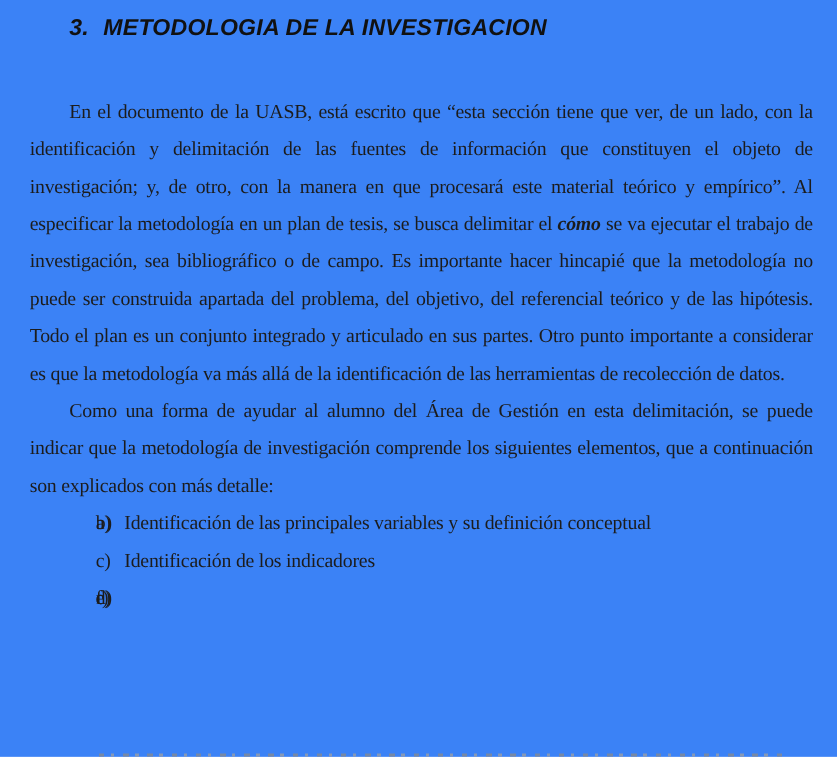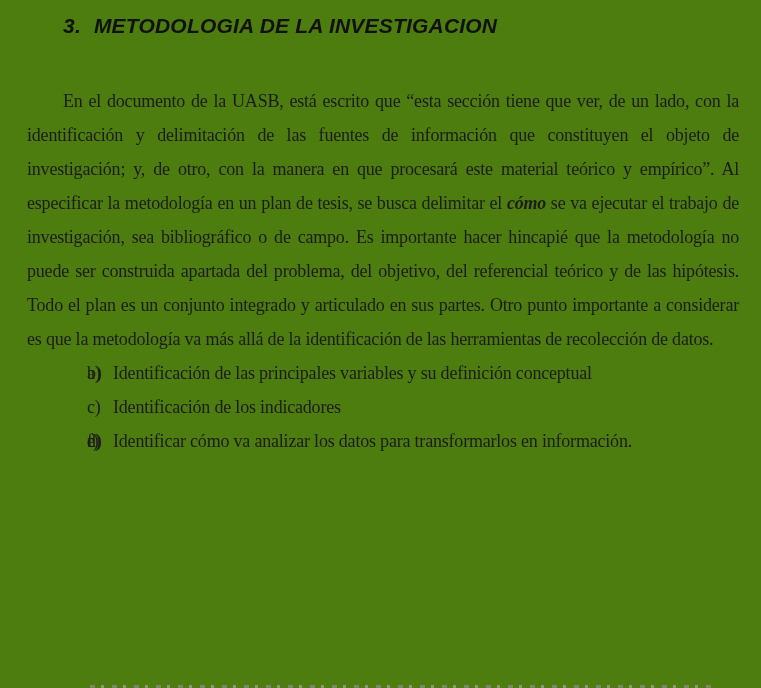--- a/index.html
+++ b/index.html
@@ -66,31 +66,32 @@
       transparent 5px, transparent 11px,
       #a0a0a0 11px, #a0a0a0 14px,
       transparent 14px, transparent 22px
     );
     opacity: 0.75;
   }
 </style>
 </head>
 <body>
 
-<div class="page" style="background: #4d7c0f; color: rgb(28, 28, 28);">
+<div class="page" style="background: #3b82f6; color: rgb(28, 28, 28);">
 
   <h1 class="heading" style="color: rgb(17, 17, 17);"><span class="sec-num">3.</span><span>METODOLOGIA DE LA INVESTIGACION</span></h1>
 
   <div class="doc-body">
     <p class="para"><span>En el documento de la UASB, está escrito que “esta sección tiene que ver, de un lado, con la identificación y delimitación de las fuentes de información que constituyen el objeto de investigación; y, de otro, con la manera en que procesará este material teórico y empírico”. Al especificar la metodología en un plan de tesis, se busca delimitar el </span><span class="bi">cómo</span><span> se va ejecutar el trabajo de investigación, sea bibliográfico o de campo. Es importante hacer hincapié que la metodología no puede ser construida apartada del problema, del objetivo, del referencial teórico y de las hipótesis. Todo el plan es un conjunto integrado y articulado en sus partes. Otro punto importante a considerar es que la metodología va más allá de la identificación de las herramientas de recolección de datos.</span></p>
+    <p class="para"><span>Como una forma de ayudar al alumno del Área de Gestión en esta delimitación, se puede indicar que la metodología de investigación comprende los siguientes elementos, que a continuación son explicados con más detalle:</span></p>
     <div class="meth-list" id="meth-list">
         <div class="list-item"><span class="marker">a)</span></div>
         <div class="list-item"><span class="marker">b)</span><span>Identificación de las principales variables y su definición conceptual</span></div>
         <div class="list-item"><span class="marker">c)</span><span>Identificación de los indicadores</span></div>
         <div class="list-item"><span class="marker">d)</span></div>
         <div class="list-item"><span class="marker">e)</span></div>
-        <div class="list-item"><span class="marker">f)</span><span>Identificar cómo va analizar los datos para transformarlos en información.</span></div>
+        <div class="list-item"><span class="marker">f)</span></div>
       </div>
   </div>
 
   <div class="clipped-line"></div>
 
 </div>
 
 </body></html>

